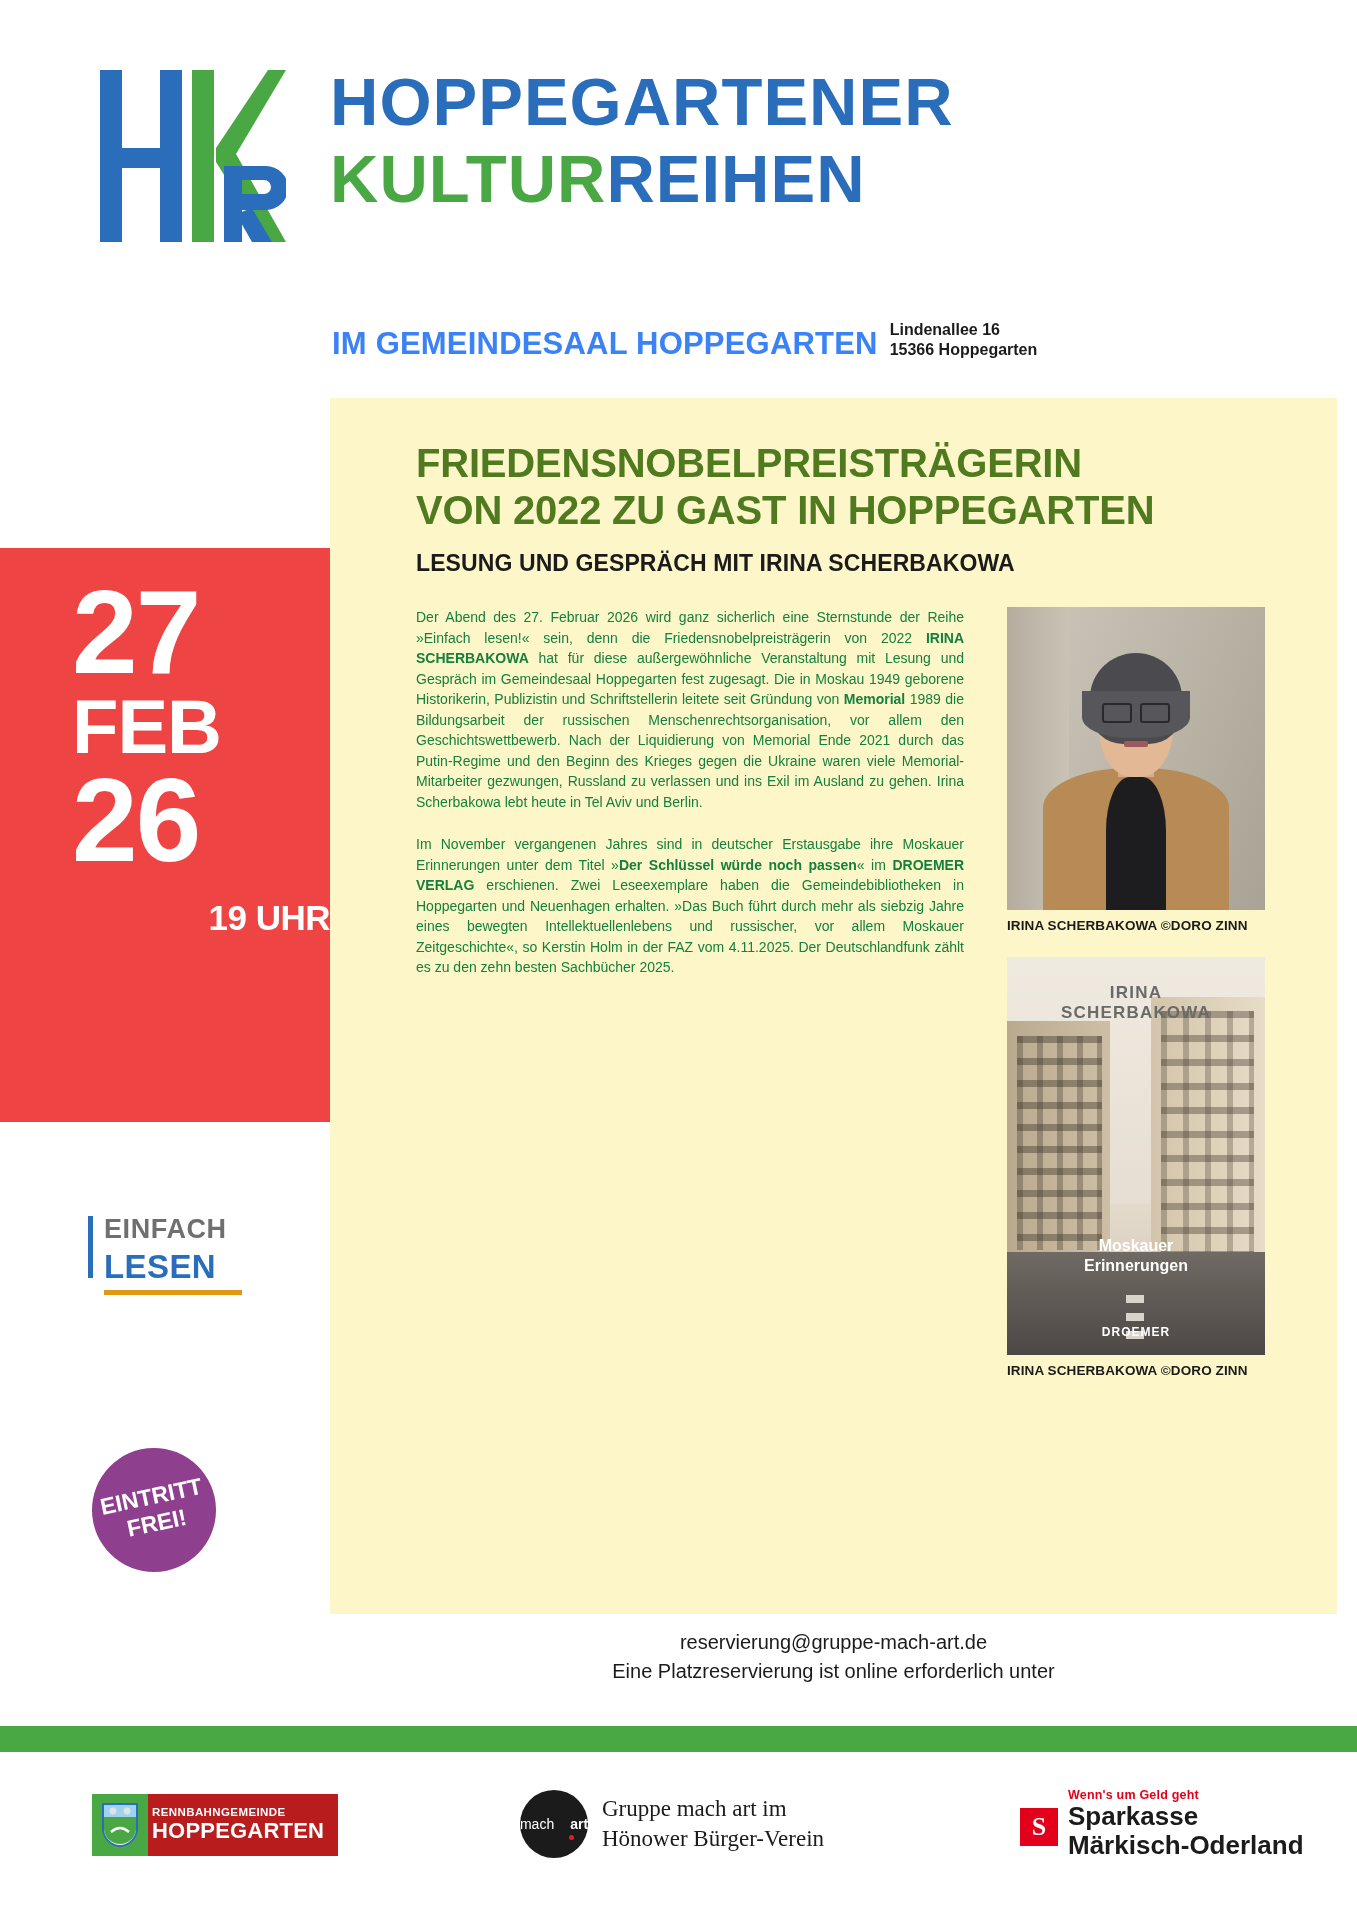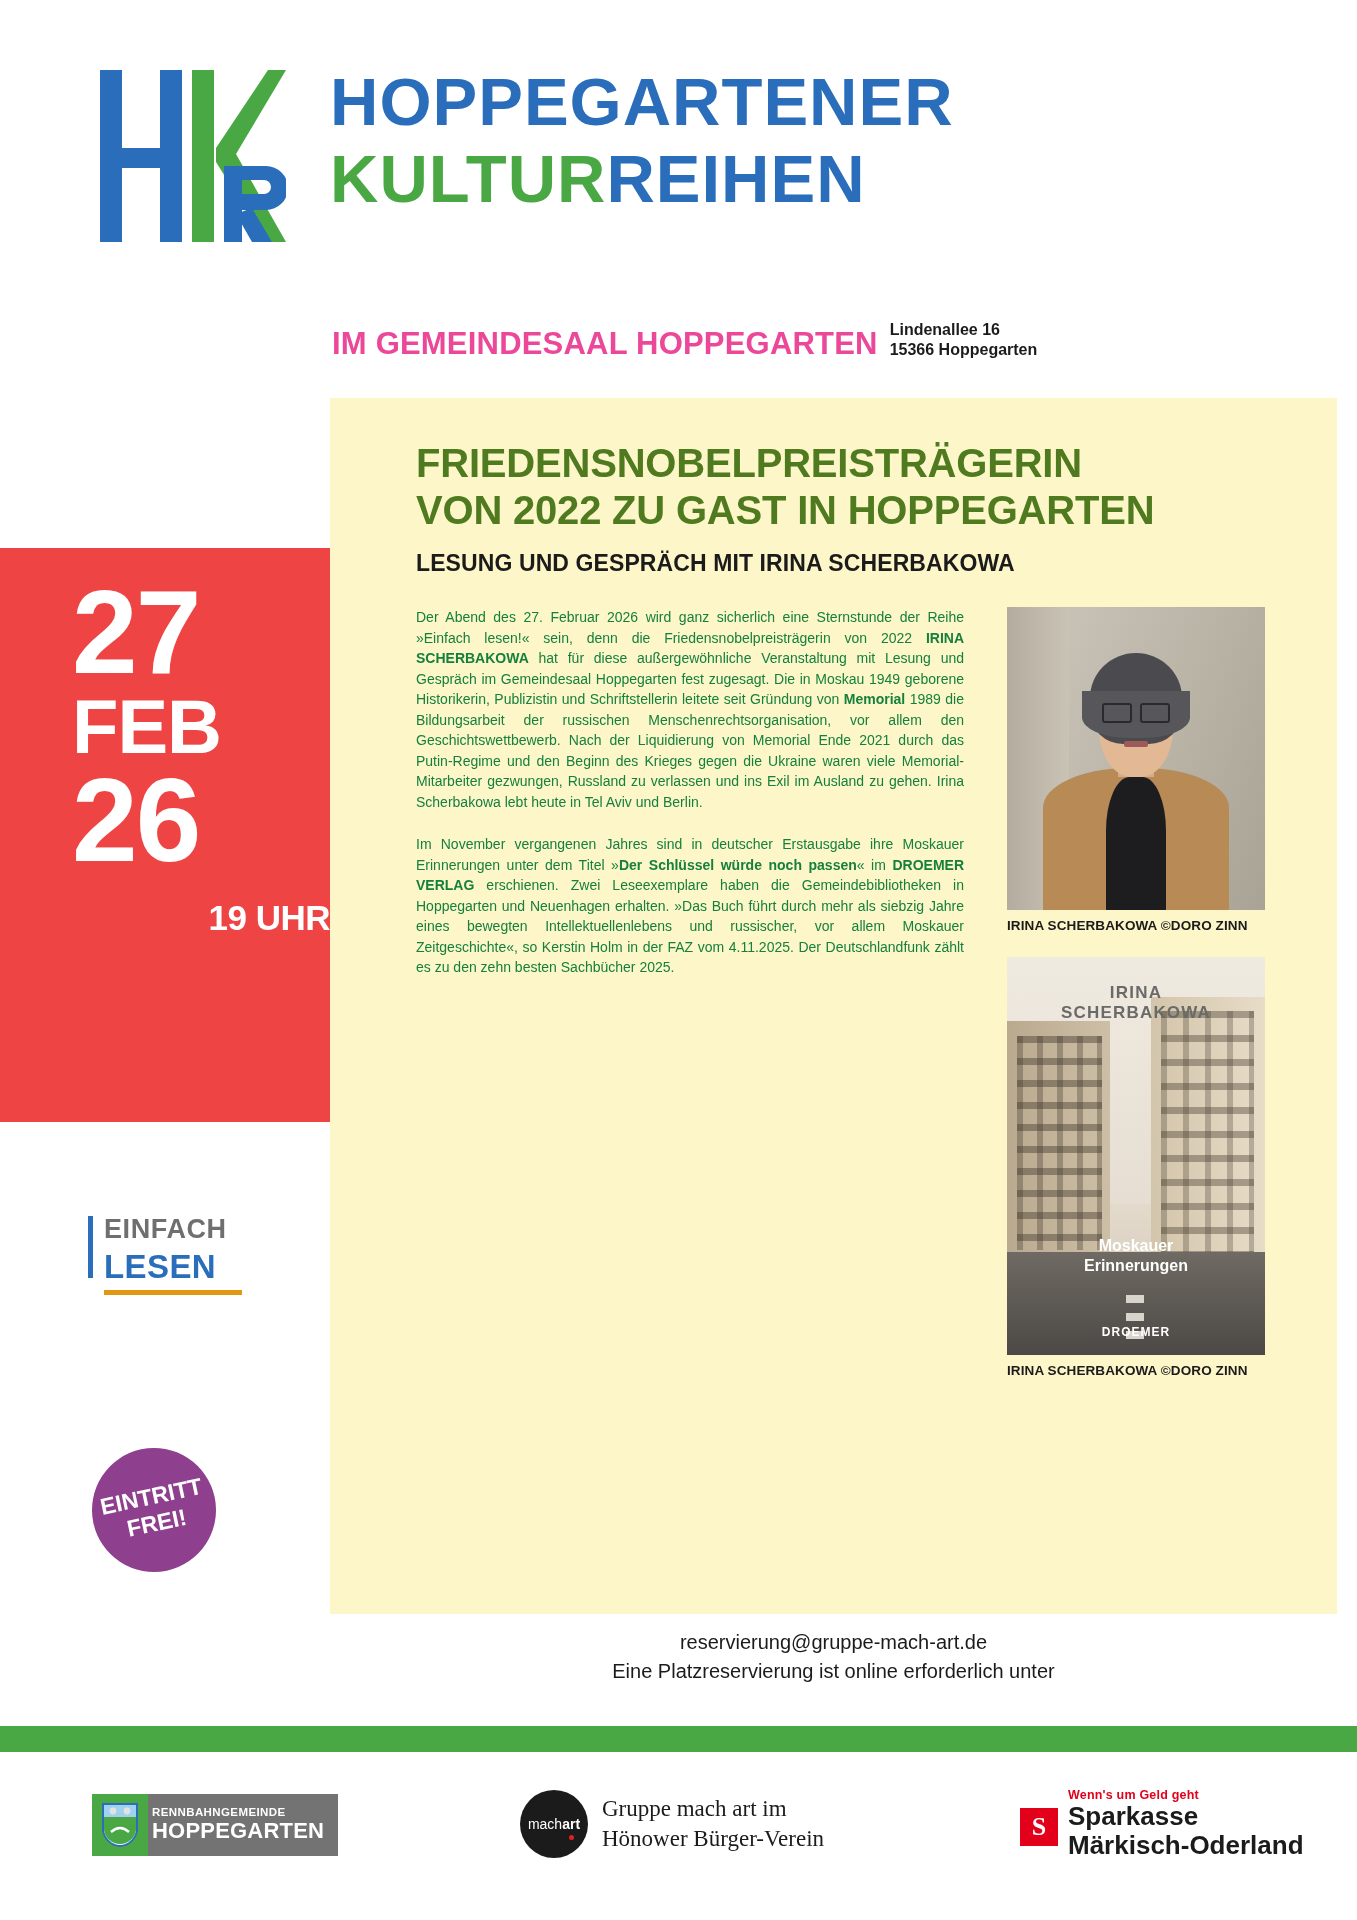--- a/index.html
+++ b/index.html
@@ -37,21 +37,21 @@
   }
   .title-line2 .kultur { color: #4aa844; }
   .title-line2 .reihen { color: #2a6ebb; }
 
   .subtitle-row {
     position: absolute;
     left: 332px; top: 320px;
     display: flex; align-items: flex-end;
   }
   .subtitle-main {
-    font-size: 31px; font-weight: bold; color: #ec4899;
+    font-size: 31px; font-weight: bold; color: #3b82f6;
     letter-spacing: 0.2px;
   }
   .subtitle-addr {
     margin-left: 12px; font-size: 16px; font-weight: bold;
     color: #1b1b1b; line-height: 1.25; padding-bottom: 2px;
   }
 
   
   .panel {
     position: absolute;
@@ -291,39 +291,39 @@
     position: absolute; left: 92px; top: 18px;
     display: flex; align-items: stretch; height: 62px;
   }
   .f-shield {
     width: 56px; height: 62px;
     background: #4aa844;
     display: flex; align-items: center; justify-content: center;
   }
   .f-shield svg { display:block; }
   .f-hg-text {
-    background: #737373; color: #ffffff;
+    background: #b91c1c; color: #ffffff;
     padding: 6px 14px 6px 4px;
     display: flex; flex-direction: column; justify-content: center;
   }
   .f-hg-small { font-size: 11.5px; font-weight: bold; letter-spacing: 0.4px; }
   .f-hg-big { font-size: 22px; font-weight: bold; letter-spacing: 0.2px; }
 
   .f-machart {
     position: absolute; left: 520px; top: 14px;
     display: flex; align-items: center;
   }
   .f-machart-dot {
     width: 68px; height: 68px; border-radius: 50%;
     background: #1b1b1b; color: #ffffff;
     display: flex; align-items: center; justify-content: center;
     font-size: 14px; position: relative;
   }
   .f-machart-dot span.l { font-weight: normal; }
-  .f-machart-dot span.r { font-weight: bold; }
+  .f-machart-dot span.r { font-weight: bold; padding-left: 16px; }
   .f-machart-dot i {
     position: absolute; right: 14px; bottom: 18px;
     width: 5px; height: 5px; background: #e02020; border-radius: 50%;
   }
   .f-machart-text {
     margin-left: 14px; font-size: 23px; color: #1b1b1b; line-height: 1.3;
     font-family: "Liberation Serif", serif;
   }
 
   .f-sparkasse {

